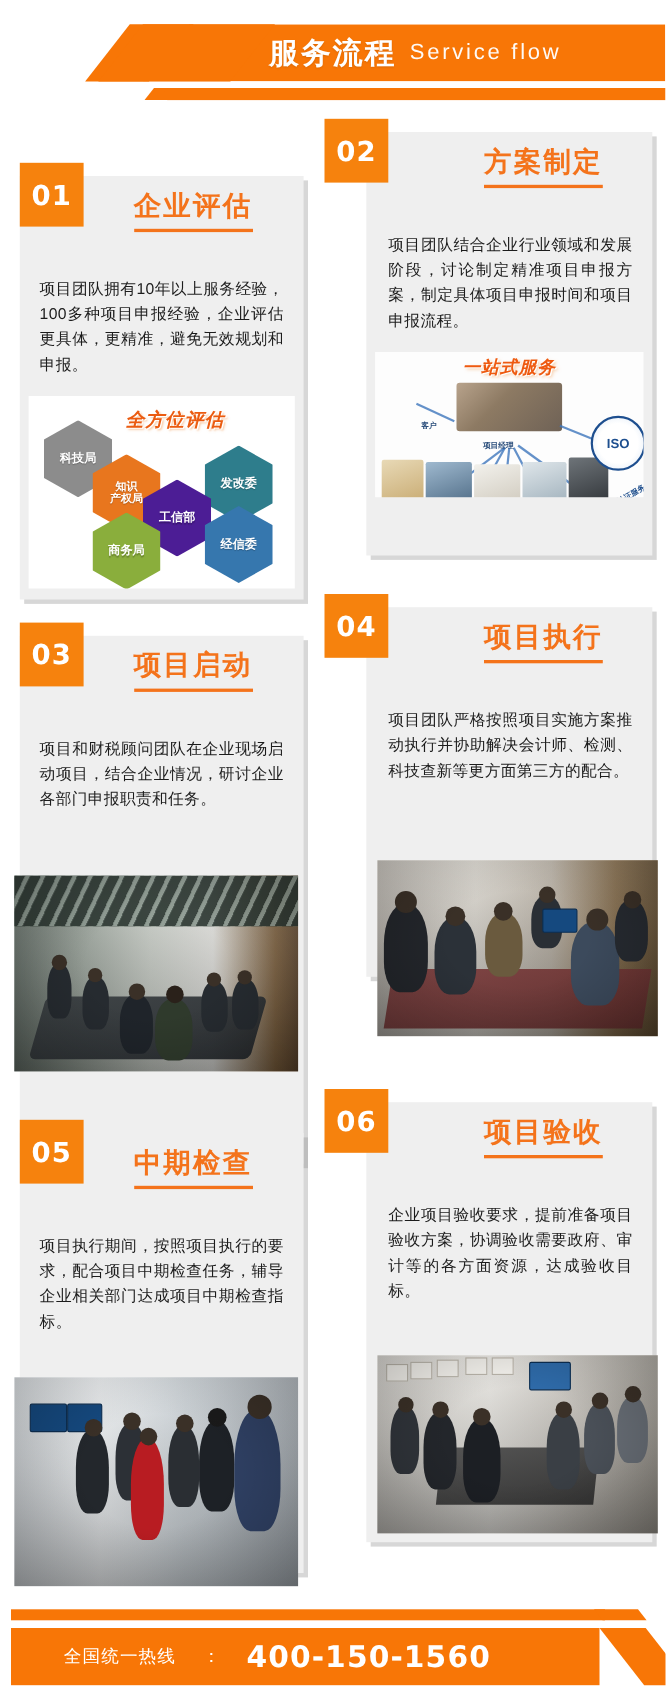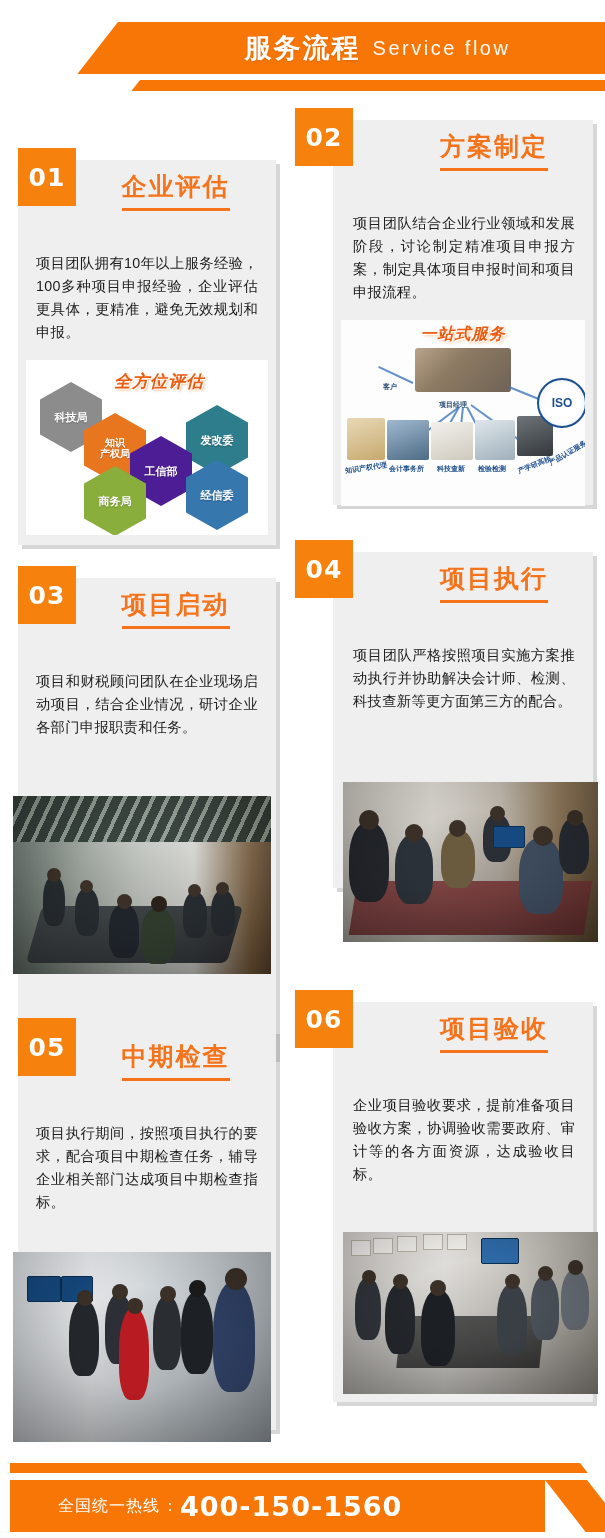--- a/index.html
+++ b/index.html
@@ -163,21 +163,21 @@
   }
   .ft-bar{
     position:absolute;left:10px;top:62px;width:535px;height:52px;background:#F87606;
   }
   .ft-bar-end{
     position:absolute;left:545px;top:62px;width:42px;height:52px;background:#F87606;
     transform:skewX(38deg);transform-origin:top left;
   }
   .ft-text{
     position:absolute;left:10px;top:62px;width:535px;height:52px;
-    display:flex;align-items:center;color:#fff;padding-left:48px;box-sizing:border-box;
+    display:flex;align-items:center;color:#fff;padding-left:48px;box-sizing:border-box;gap:22px;
   }
   .ft-label{font-size:16px;letter-spacing:1px;}
   .ft-colon{font-size:16px;padding:0 2px;}
   .ft-num{font-size:27px;font-weight:bold;letter-spacing:1px;
           font-family:"DejaVu Sans",sans-serif;}
 </style>
 </head>
 <body>
 
 <div class="page">
@@ -213,21 +213,21 @@
     </div>
   </div>
   <div class="badge" style="left:18px;top:148px;">01</div>
 
   <div class="card right" style="left:333px;top:120px;width:260px;height:385px;">
     <div class="title-wrap" style="left:72px;top:10px;width:178px;">
       <span class="card-title">方案制定</span>
     </div>
     <div class="card-body" style="left:20px;top:92px;width:222px;">项目团队结合企业行业领域和发展阶段，讨论制定精准项目申报方案，制定具体项目申报时间和项目申报流程。</div>
 
-    <div class="onestop" style="left:8px;top:200px;width:244px;height:186px;">
+    <div class="onestop" style="left:8px;top:200px;width:244px;height:132px;">
       <div class="onestop-title">一站式服务</div>
       <div class="os-photo" style="left:74px;top:28px;width:96px;height:44px;"></div>
 
       <div class="os-arrow" style="left:72px;top:62px;width:38px;transform:rotate(205deg);"></div>
       <div class="os-arrow" style="left:168px;top:66px;width:60px;transform:rotate(22deg);"></div>
       <div class="os-arrow" style="left:118px;top:86px;width:58px;transform:rotate(143deg);"></div>
       <div class="os-arrow" style="left:118px;top:86px;width:44px;transform:rotate(119deg);"></div>
       <div class="os-arrow" style="left:122px;top:86px;width:36px;transform:rotate(96deg);"></div>
       <div class="os-arrow" style="left:126px;top:86px;width:40px;transform:rotate(62deg);"></div>
       <div class="os-arrow" style="left:130px;top:84px;width:58px;transform:rotate(36deg);"></div>

